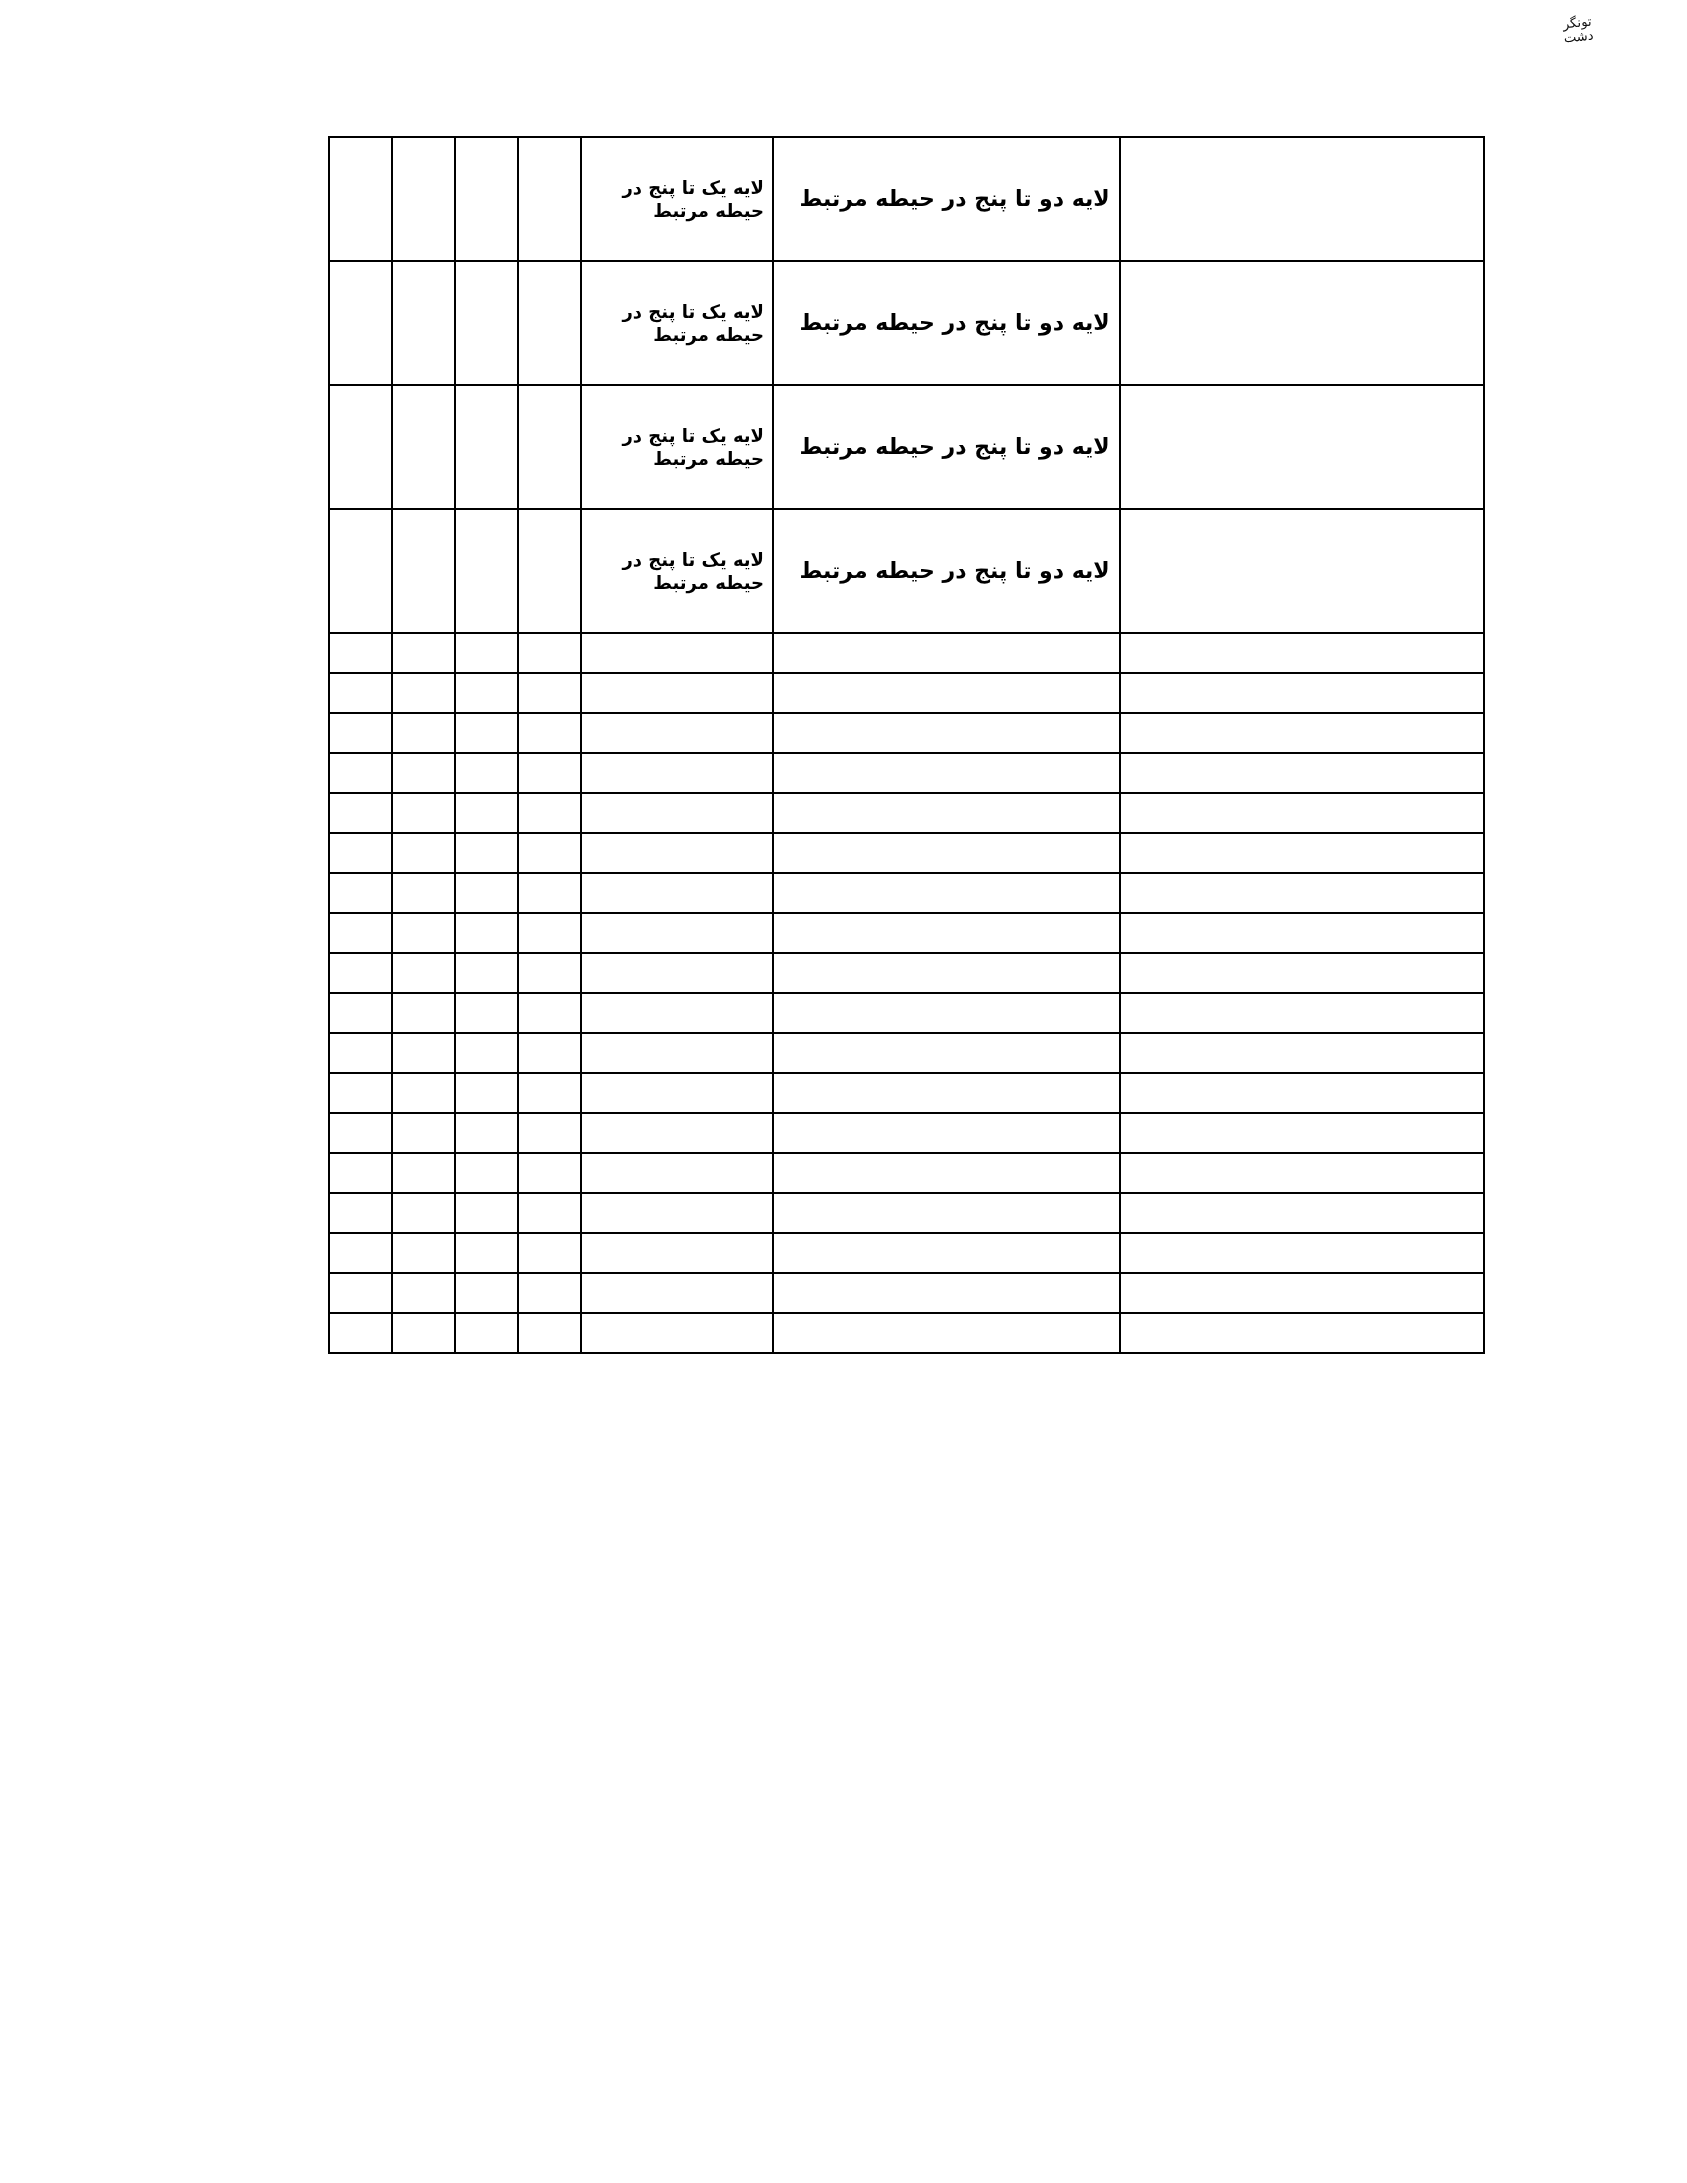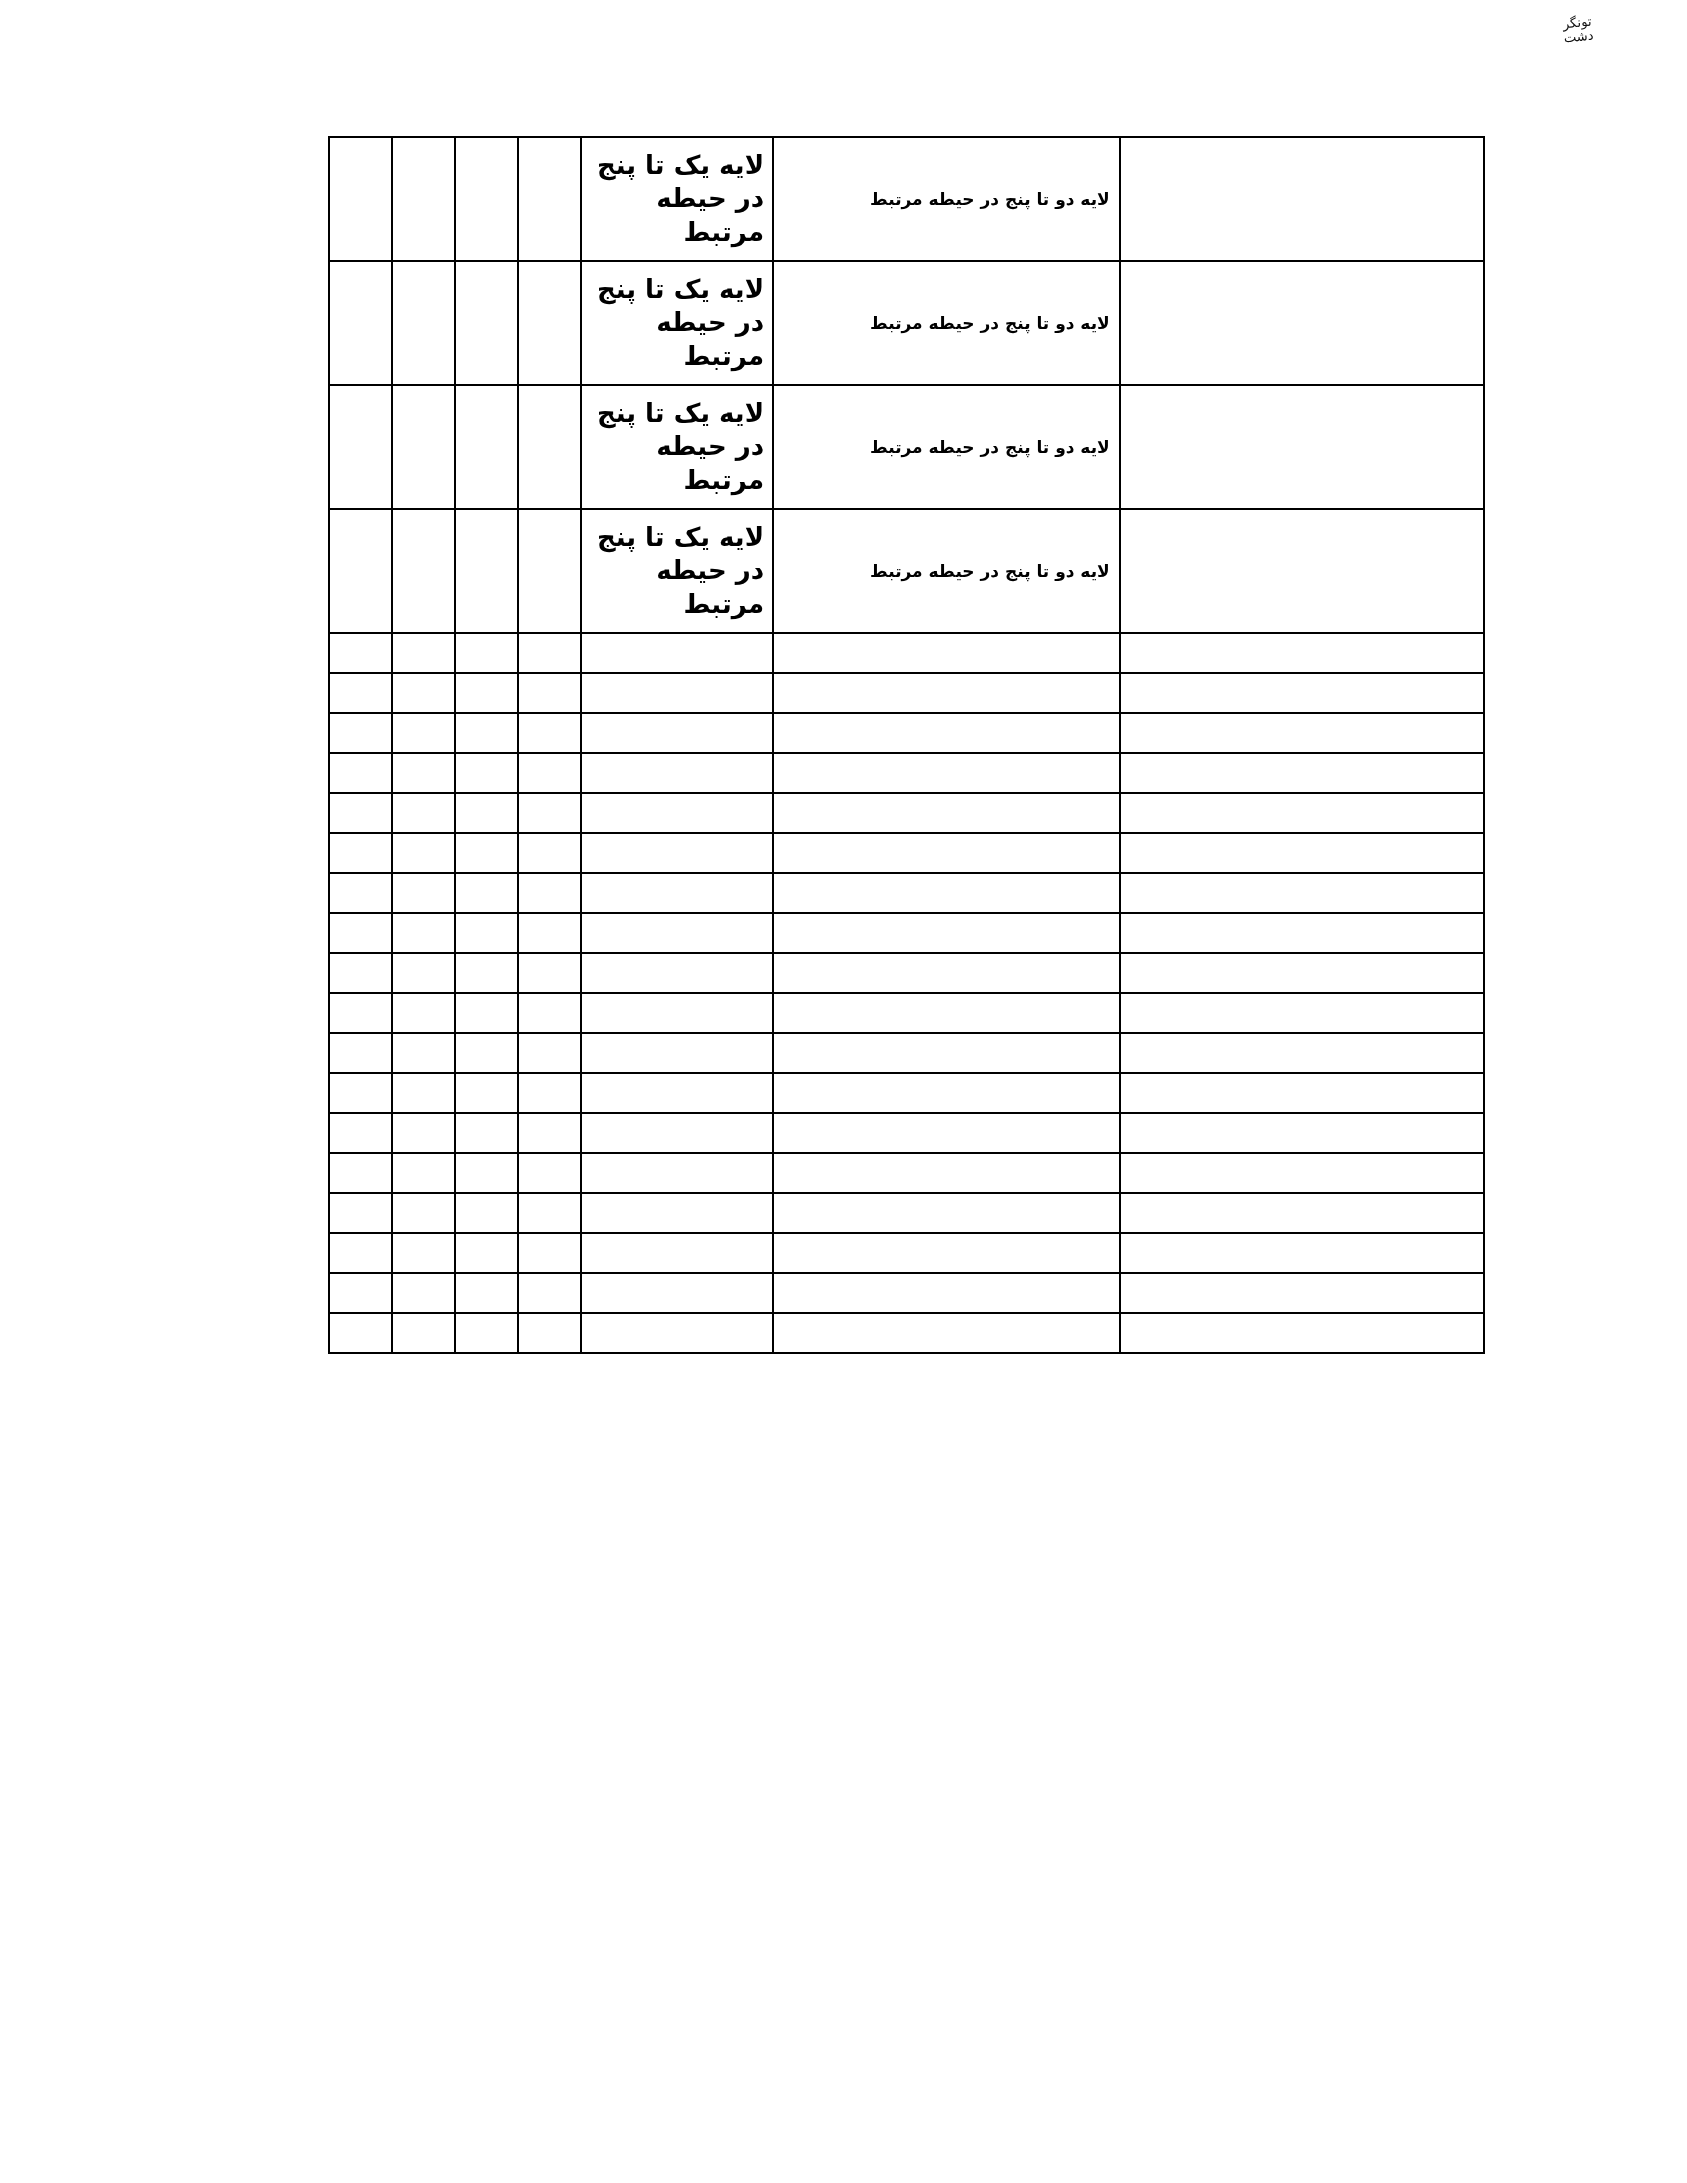--- a/index.html
+++ b/index.html
@@ -70,28 +70,28 @@
   col.c-empty-b { width: 63px; }
   col.c-empty-c { width: 63px; }
   col.c-empty-d { width: 63px; }
   col.c-layer1  { width: 192px; }
   col.c-layer2  { width: 347px; }
   col.c-blank   { width: 364px; }
 
   .cell-text {
     font-family: "DejaVu Sans", "Liberation Sans", sans-serif;
     font-weight: bold;
-    font-size: 17px;
+    font-size: 22px;
     line-height: 1.30;
     padding: 6.6px 9.3px;
     text-align: right;
     direction: rtl;
   }
   .cell-text.narrow {
-    font-size: 26px;
+    font-size: 18px;
     line-height: 1.28;
     padding: 8px 8px;
   }
 
   tr.tall-row td { height: 122px; }
   tr.short-row td { height: 38px; }
 
   .empty-cell { }
 </style>
 </head>

